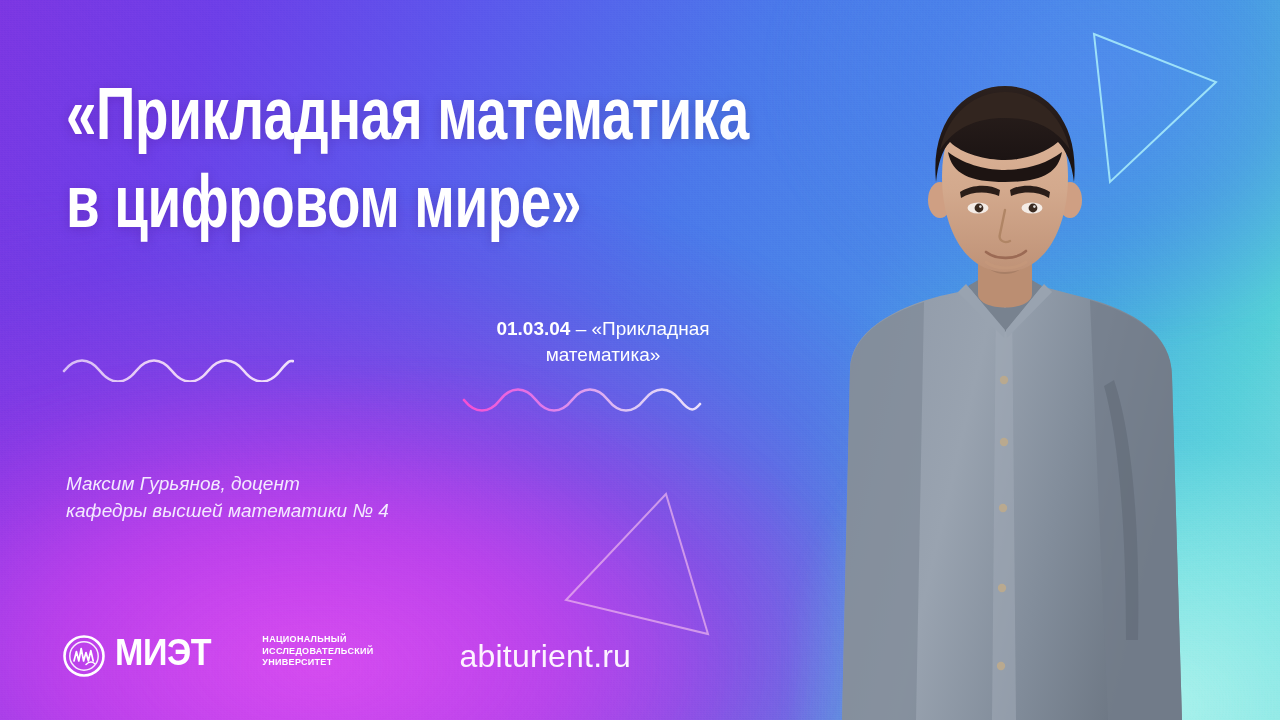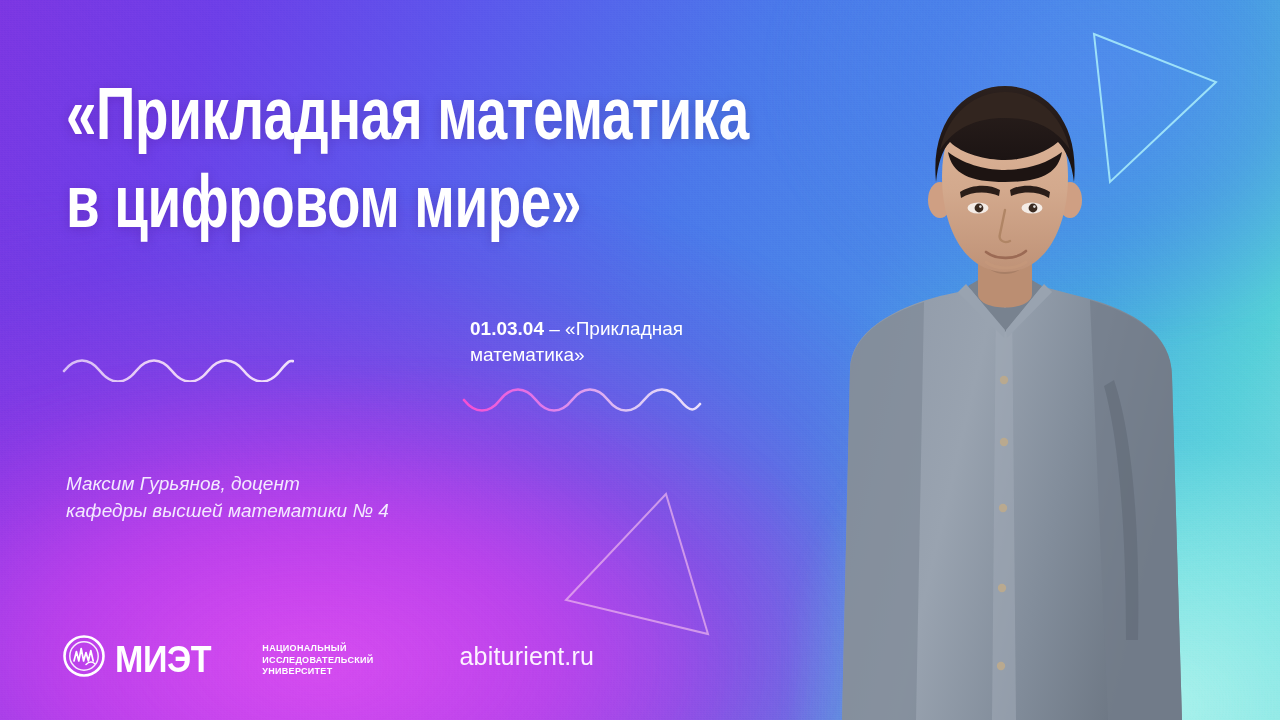--- a/index.html
+++ b/index.html
@@ -128,27 +128,27 @@
     transform: scaleX(0.74);
     transform-origin: left top;
     white-space: nowrap;
     text-shadow: 0 2px 12px rgba(60, 10, 110, 0.22);
   }
   #title .tline { display: block; }
   #title .tline + .tline { margin-top: 16px; }
 
   #program {
     position: absolute;
-    left: 470px;
+    left: 458px;
     top: 316px;
     width: 290px;
     color: #ffffff;
     font-size: 19px;
     line-height: 1.38;
-    text-align: left;
+    text-align: center;
   }
   #program .code { font-weight: 700; }
   #program .pname { font-weight: 400; }
 
   #datetime {
     position: absolute;
     left: 66px;
     top: 390px;
     color: #ffffff;
     font-size: 29px;
@@ -173,21 +173,21 @@
   #footer {
     position: absolute;
     left: 62px;
     bottom: 42px;
     display: flex;
     align-items: center;
     gap: 0;
   }
   #logo-block {
     display: flex;
-    align-items: flex-end;
+    align-items: flex-start;
     gap: 9px;
   }
   #logo-mark { width: 44px; height: 44px; display: block; }
   #logo-word {
     color: #ffffff;
     font-family: "Liberation Sans Narrow", "Liberation Sans", sans-serif;
     font-weight: 700;
     font-size: 37px;
     letter-spacing: -0.5px;
     line-height: 1;
@@ -200,21 +200,21 @@
     font-weight: 700;
     line-height: 1.28;
     letter-spacing: 0.3px;
     margin-left: -4px;
     white-space: nowrap;
   }
   #logo-sub span { display: block; margin-left: 38px; }
   #site {
     margin-left: 86px;
     color: #fdf3ff;
-    font-size: 25px;
+    font-size: 32px;
     font-weight: 400;
     letter-spacing: 0.2px;
   }
 </style>
 </head>
 <body>
 
 <div id="stage">
 
   <div class="bg-base"></div>

